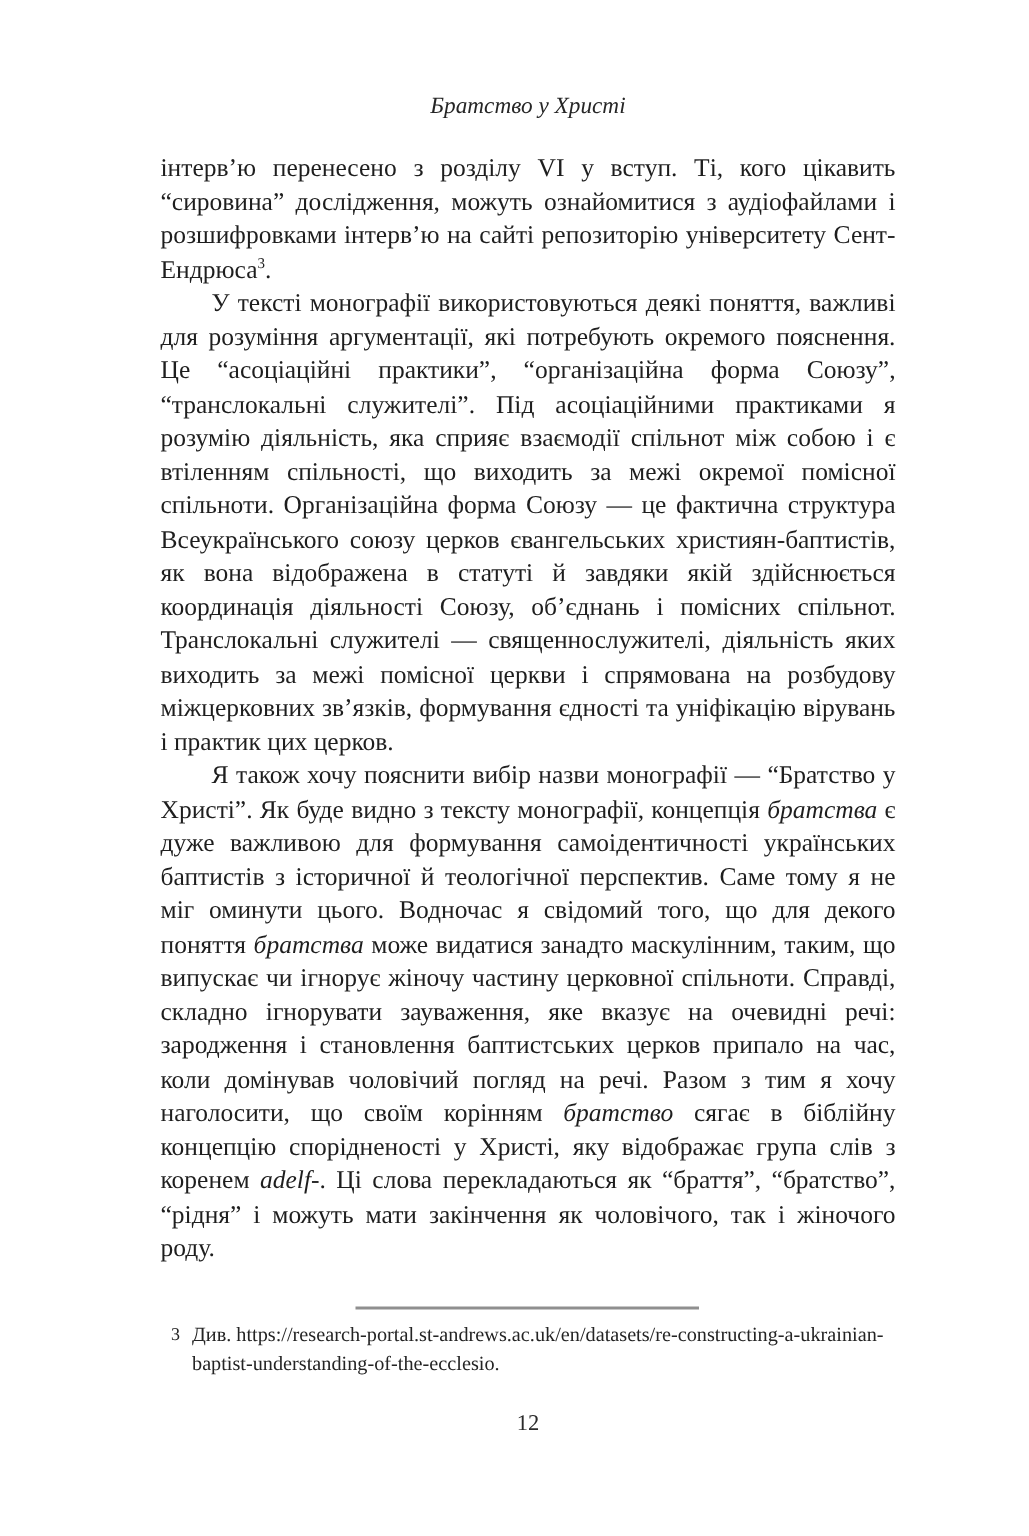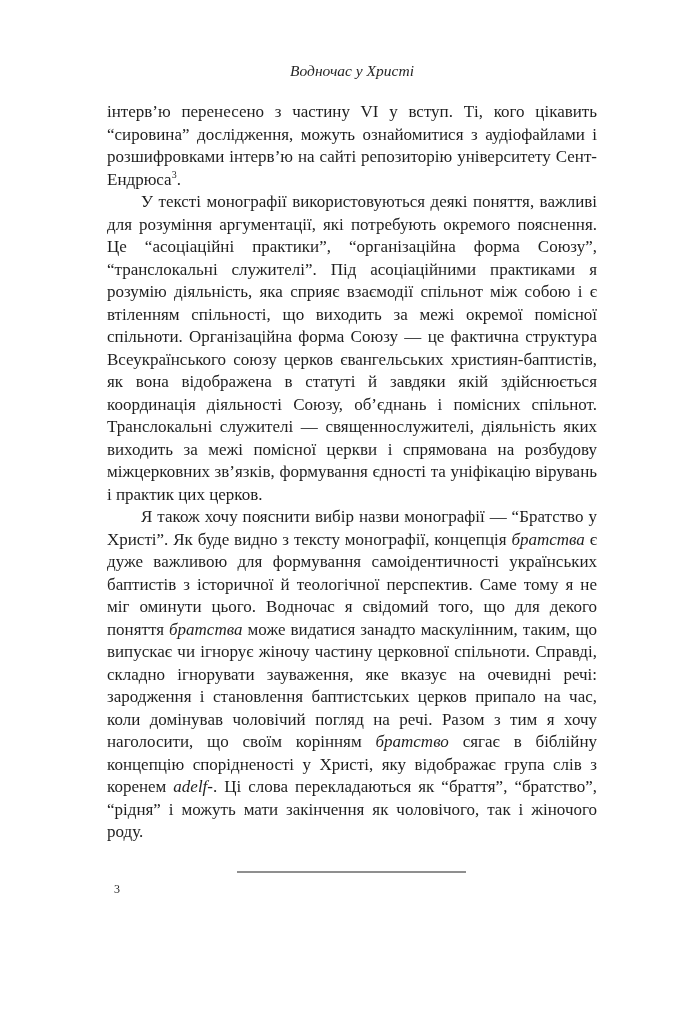--- a/index.html
+++ b/index.html
@@ -85,27 +85,28 @@
     text-align: center;
     font-size: 15px;
     line-height: 19px;
     color: #2b2b2b;
   }
 </style>
 </head>
 <body>
 
 <div class="page">
-  <div class="running-header">Водночас у Христі</div>
+  <div class="running-header">Братство у Христі</div>
 
   <div class="body-text">
-      <p class=""><span>інтерв’ю перенесено з частину VI у вступ. Ті, кого цікавить “сировина” дослідження, можуть ознайомитися з аудіофайлами і розшифровками інтерв’ю на сайті репозиторію університету Сент-Ендрюса</span><sup>3</sup><span>.</span></p>
+      <p class=""><span>інтерв’ю перенесено з розділу VI у вступ. Ті, кого цікавить “сировина” дослідження, можуть ознайомитися з аудіофайлами і розшифровками інтерв’ю на сайті репозиторію університету Сент-Ендрюса</span><sup>3</sup><span>.</span></p>
       <p class="indent"><span>У тексті монографії використовуються деякі поняття, важливі для розуміння аргументації, які потребують окремого пояснення. Це “асоціаційні практики”, “організаційна форма Союзу”, “транслокальні служителі”. Під асоціаційними практиками я розумію діяльність, яка сприяє взаємодії спільнот між собою і є втіленням спільності, що виходить за межі окремої помісної спільноти. Організаційна форма Союзу — це фактична структура Всеукраїнського союзу церков євангельських християн-баптистів, як вона відображена в статуті й завдяки якій здійснюється координація діяльності Союзу, об’єднань і помісних спільнот. Транслокальні служителі — священнослужителі, діяльність яких виходить за межі помісної церкви і спрямована на розбудову міжцерковних зв’язків, формування єдності та уніфікацію вірувань і практик цих церков.</span></p>
       <p class="indent"><span>Я також хочу пояснити вибір назви монографії — “Братство у Христі”. Як буде видно з тексту монографії, концепція </span><em>братства</em><span> є дуже важливою для формування самоідентичності українських баптистів з історичної й теологічної перспектив. Саме тому я не міг оминути цього. Водночас я свідомий того, що для декого поняття </span><em>братства</em><span> може видатися занадто маскулінним, таким, що випускає чи ігнорує жіночу частину церковної спільноти. Справді, складно ігнорувати зауваження, яке вказує на очевидні речі: зародження і становлення баптистських церков припало на час, коли домінував чоловічий погляд на речі. Разом з тим я хочу наголосити, що своїм корінням </span><em>братство</em><span> сягає в біблійну концепцію спорідненості у Христі, яку відображає група слів з коренем </span><em>adelf-</em><span>. Ці слова перекладаються як “браття”, “братство”, “рідня” і можуть мати закінчення як чоловічого, так і жіночого роду.</span></p>
     </div>
 
   <div class="footnote-sep"></div>
 
   <div class="footnotes">
-      <div class="footnote"><span class="fn-marker">3</span></div>
+      <div class="footnote"><span class="fn-marker">3</span><span>Див. https://research-portal.st-andrews.ac.uk/en/datasets/re-constructing-a-ukrainian-baptist-understanding-of-the-ecclesio.</span></div>
     </div>
 
+  <div class="page-number">12</div>
 </div>
 
 </body></html>

